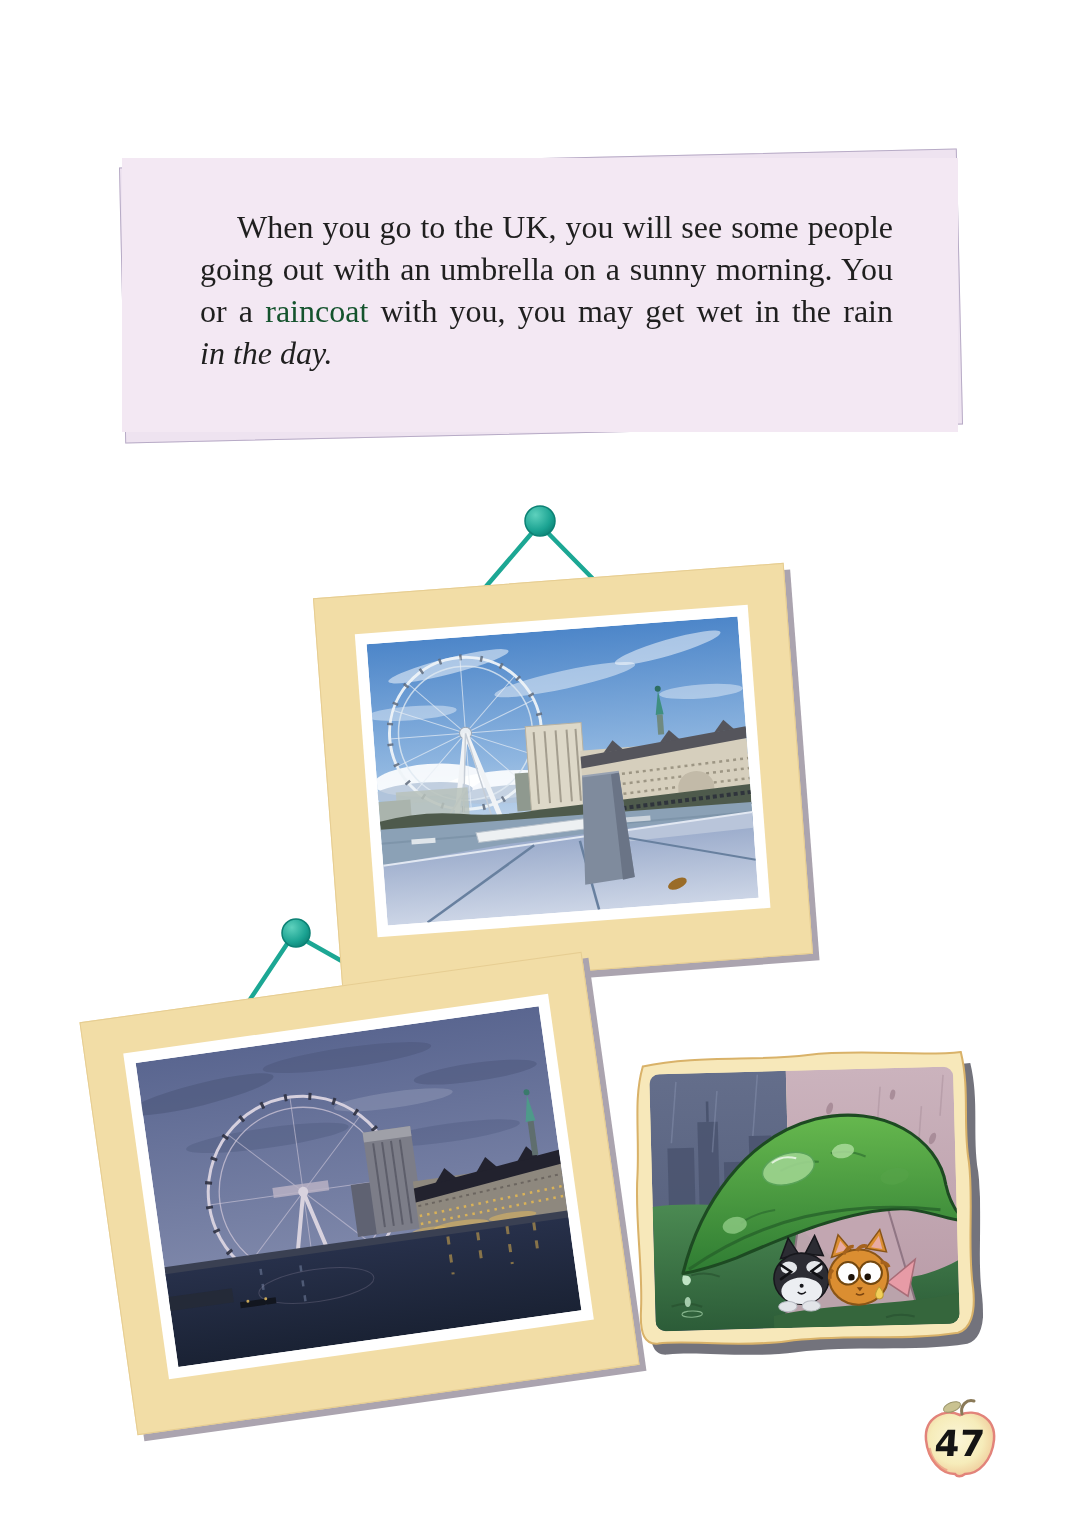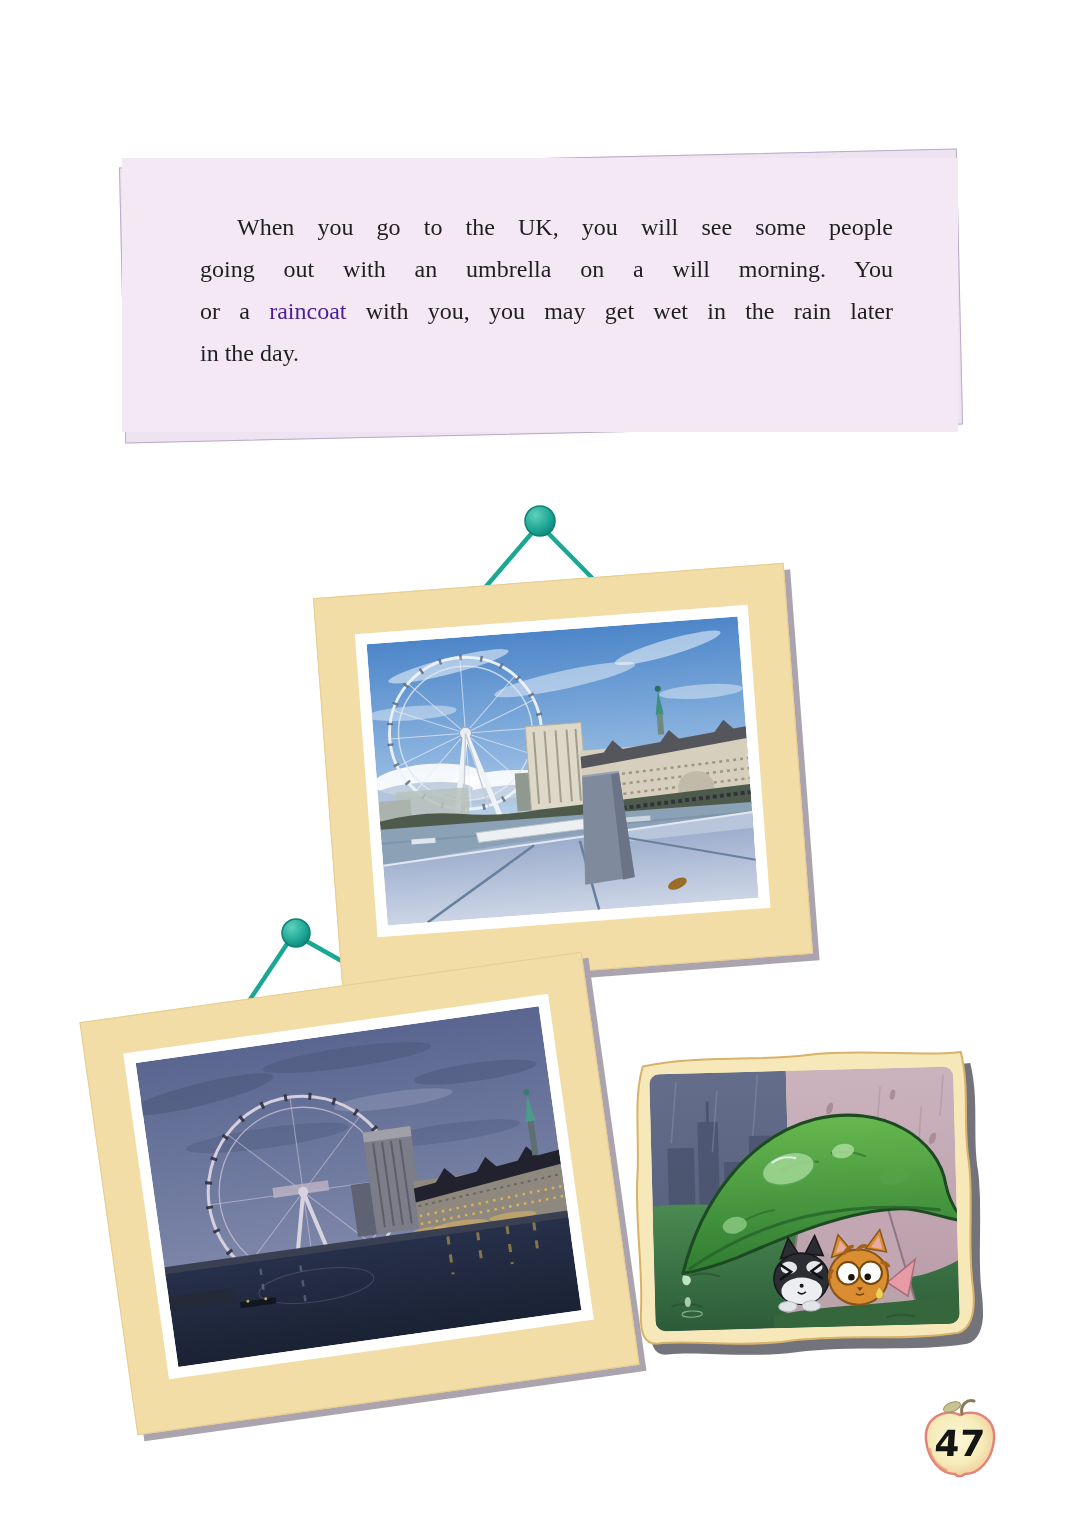--- a/index.html
+++ b/index.html
@@ -8,25 +8,25 @@
   .page{position:relative;width:1080px;height:1526px;background:#ffffff;}
 
   
   .card{position:absolute;left:122px;top:158px;width:836px;height:274px;}
   .card-back{position:absolute;left:0;top:0;width:100%;height:100%;
              background:#eee3f0;border:1px solid #b7abc6;
              transform:rotate(-1.3deg);}
   .card-front{position:absolute;left:0;top:0;width:100%;height:100%;
               background:#f3e8f3;}
   .card-text{position:absolute;left:78px;top:48px;width:693px;
-             font-size:24px;line-height:42px;color:#1f1f1f;}
+             font-size:32px;line-height:42px;color:#1f1f1f;}
   .text-line{text-align:justify;text-align-last:justify;height:42px;overflow:hidden;}
   .text-line.first{text-indent:37px;}
-  .text-line.last{text-align:left;text-align-last:left;}
-  .hl{color:#4c1d95;}
+  .text-line.last{text-align:left;text-align-last:left;font-style:italic;}
+  .hl{color:#14532d;}
 
   
   .pin{position:absolute;}
   .pin-1{left:470px;top:498px;}
   .pin-2{left:232px;top:911px;}
 
   
   .frame{position:absolute;background:#f2dda6;border:1px solid #e6cd92;
          box-shadow:6px 7px 0 0 #aba4af;}
   .frame-day{left:327px;top:580px;width:470px;height:390px;
@@ -51,21 +51,21 @@
 </head>
 <body>
 
 <div class="page">
 
   <div class="card">
     <div class="card-back"></div>
     <div class="card-front">
       <div class="card-text">
         <div class="text-line first"><span>When you go to the UK, you will see some people</span></div>
-        <div class="text-line"><span>going out with an umbrella on a will morning.  You</span></div>
+        <div class="text-line"><span>going out with an umbrella on a sunny morning.  You</span></div>
         <div class="text-line"><span>or a </span><span class="hl">raincoat</span><span> with you, you may get wet in the rain later</span></div>
         <div class="text-line last"><span>in the day.</span></div>
       </div>
     </div>
   </div>
 
   <svg class="pin pin-1" width="140" height="100" viewBox="0 0 140 100">
     <defs>
       <radialGradient id="pinG1" cx="35%" cy="30%" r="75%">
         <stop offset="0%" stop-color="#5ed1bd"></stop>

